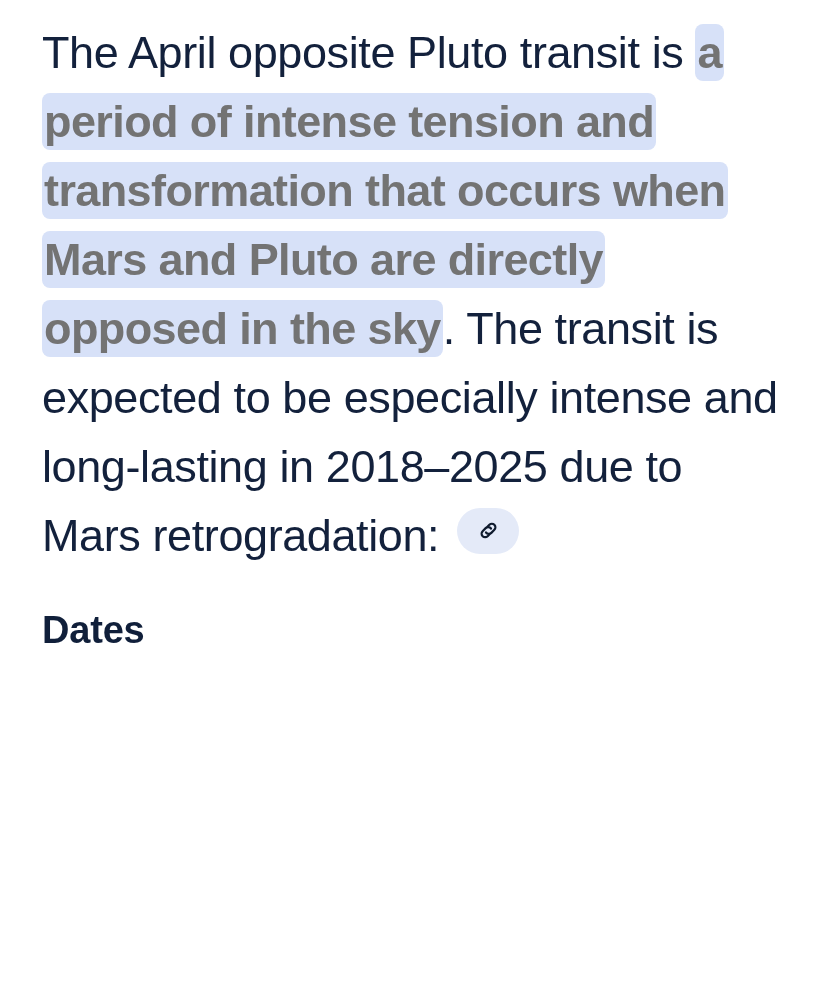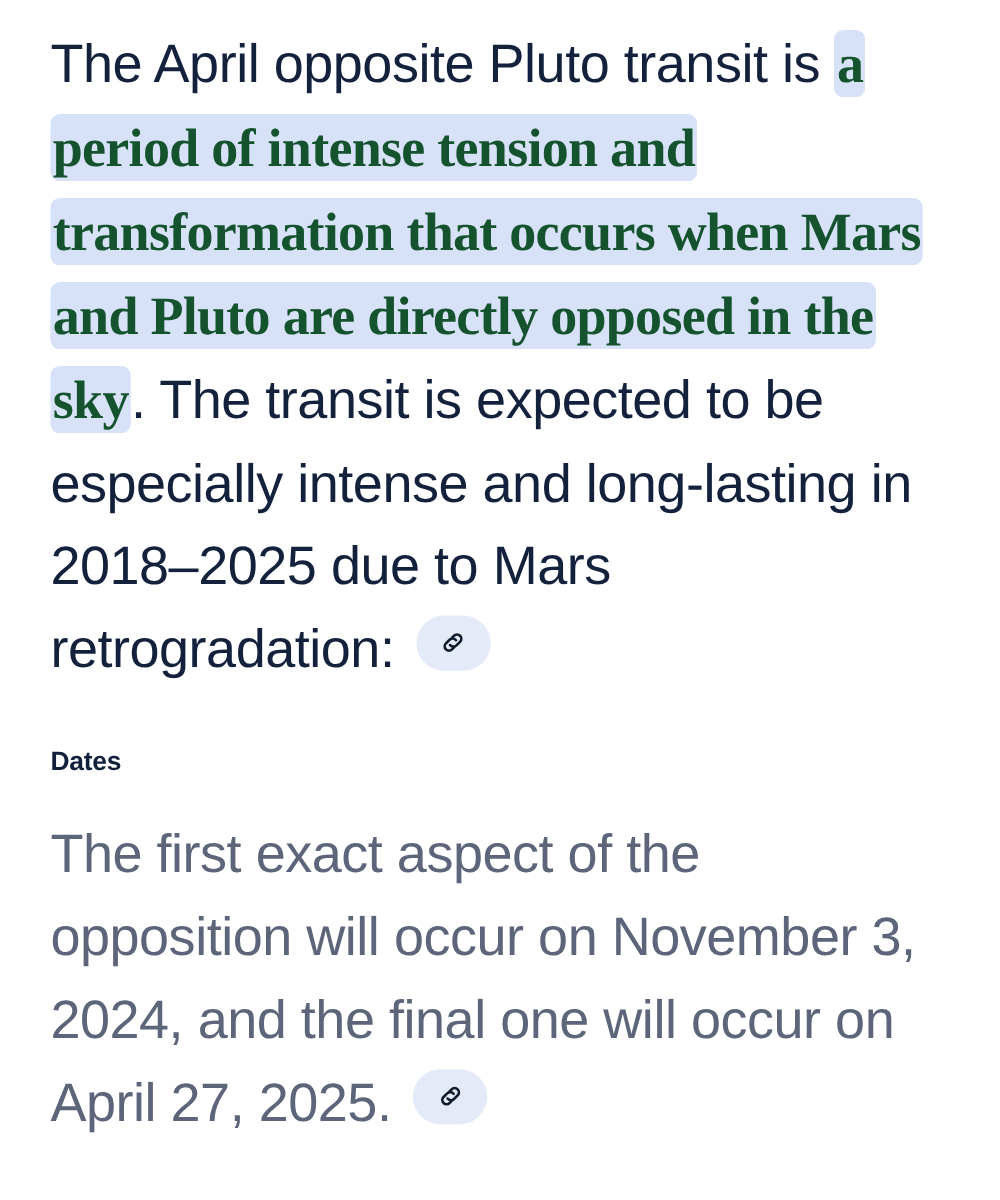--- a/index.html
+++ b/index.html
@@ -36,33 +36,32 @@
   }
 
   .para-gray {
     color: #5c6579;
     font-weight: 400;
   }
 
   
   .hl {
     background: #d7e1f8;
-    color: #14532d;
+    color: #737373;
     font-weight: 700;
     border-radius: 8px;
     padding: 3px 2px;
     box-decoration-break: clone;
     -webkit-box-decoration-break: clone;
     letter-spacing: -0.6px;
-    font-family: Liberation Serif, serif;
   }
 
   
   .section-heading {
-    font-size: 22px;
+    font-size: 38px;
     line-height: 40px;
     font-weight: 700;
     color: #101f3a;
     letter-spacing: -0.2px;
     margin: 40px 0 22px 0;
   }
 
   
   .cite-chip {
     display: inline-flex;
@@ -91,22 +90,14 @@
         <span>
           <svg viewBox="0 0 24 24" fill="none" xmlns="http://www.w3.org/2000/svg" aria-hidden="true">
             <path d="M9.6 13.9a3.4 3.4 0 0 0 5.13.37l2.9-2.9a3.4 3.4 0 0 0-4.81-4.81l-1.66 1.65" stroke="#0f1b2e" stroke-width="2.1" stroke-linecap="round" stroke-linejoin="round"></path>
             <path d="M14.4 10.1a3.4 3.4 0 0 0-5.13-.37l-2.9 2.9a3.4 3.4 0 0 0 4.81 4.81l1.65-1.65" stroke="#0f1b2e" stroke-width="2.1" stroke-linecap="round" stroke-linejoin="round"></path>
           </svg>
         </span>
       </span></p>
 
   <h3 class="section-heading">Dates</h3>
 
-  <p class="para para-gray"><span>The first exact aspect of the opposition will occur on November 3, 2024, and the final one will occur on April 27, 2025. </span><span class="cite-chip">
-        <span>
-          <svg viewBox="0 0 24 24" fill="none" xmlns="http://www.w3.org/2000/svg" aria-hidden="true">
-            <path d="M9.6 13.9a3.4 3.4 0 0 0 5.13.37l2.9-2.9a3.4 3.4 0 0 0-4.81-4.81l-1.66 1.65" stroke="#0f1b2e" stroke-width="2.1" stroke-linecap="round" stroke-linejoin="round"></path>
-            <path d="M14.4 10.1a3.4 3.4 0 0 0-5.13-.37l-2.9 2.9a3.4 3.4 0 0 0 4.81 4.81l1.65-1.65" stroke="#0f1b2e" stroke-width="2.1" stroke-linecap="round" stroke-linejoin="round"></path>
-          </svg>
-        </span>
-      </span></p>
 
 </div>
 
 </body></html>

